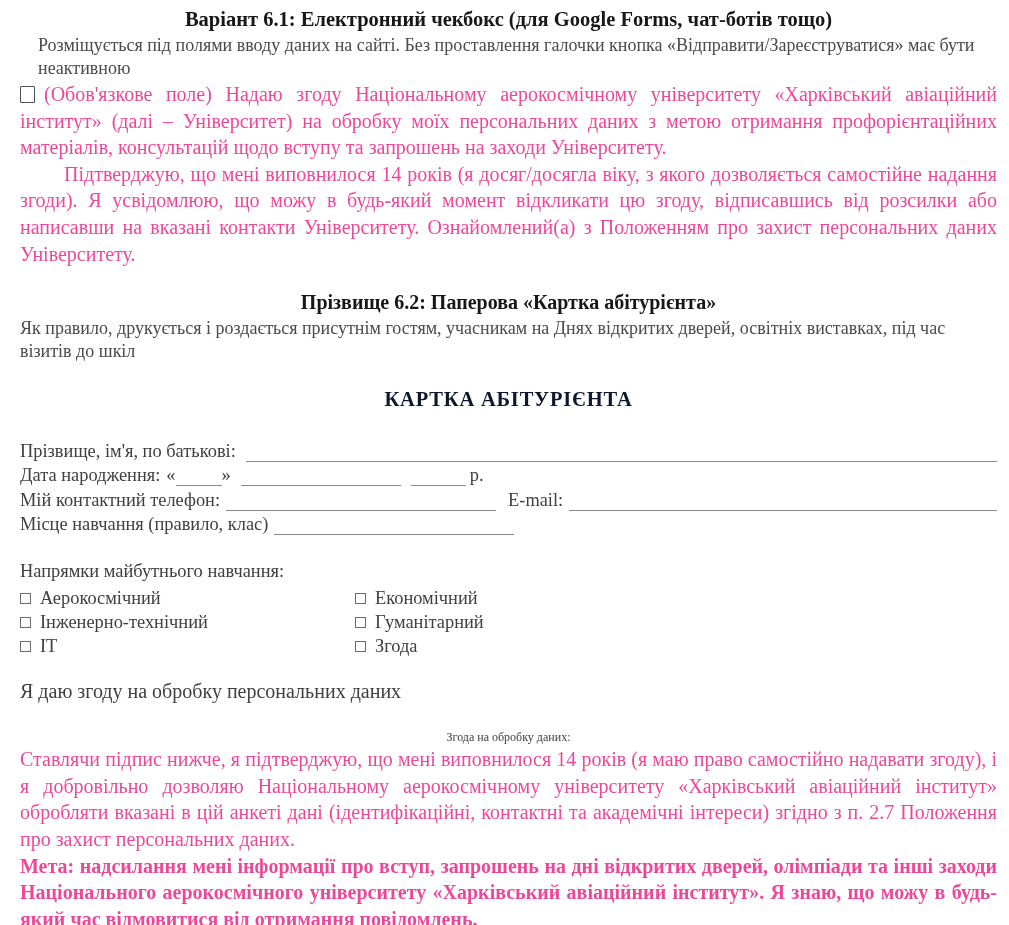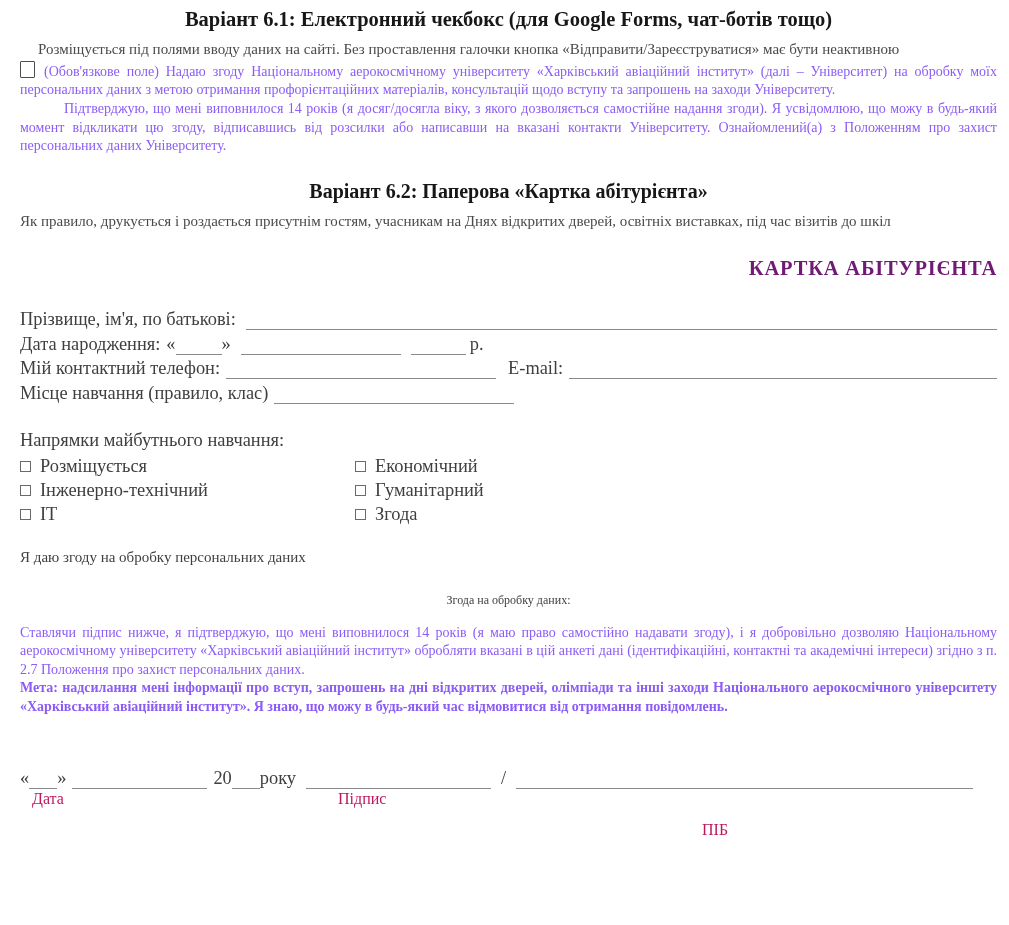--- a/index.html
+++ b/index.html
@@ -11,42 +11,42 @@
     overflow: hidden;
   }
   .page { padding: 6px 12px 0 20px; }
 
   .h-center { text-align: left; }
   .doc-h1 {
     font-size: 20.5px; font-weight: bold; color: #171717;
     text-align: center; margin-top: 2px;
   }
   .small-note {
-    font-size: 15px; color: #4a4a4a; margin-top: 9px; line-height: 1.25;
+    font-size: 18px; color: #4a4a4a; margin-top: 3px; line-height: 1.25;
   }
   .note-indent { padding-left: 18px; }
   .para {
-    font-size: 14px; line-height: 1.33; text-align: justify; color: #8b5cf6;
+    font-size: 20px; line-height: 1.33; text-align: justify; color: #ec4899;
   }
   .para.indent { text-indent: 44px; }
   .mt2 { margin-top: 2px; }
 
   .big-checkbox {
     display: inline-block; width: 15px; height: 17px;
     border: 1.6px solid #4f4f4f; border-radius: 1px;
     vertical-align: -2px; margin-right: 9px;
   }
 
   .doc-h2 {
     font-size: 20px; font-weight: bold; color: #171717;
     text-align: center; margin-top: 24px;
   }
   .card-title {
-    font-size: 20.5px; font-weight: bold; color: #701a75;
-    text-align: right; margin-top: 26px; letter-spacing: 0.8px;
+    font-size: 20.5px; font-weight: bold; color: #0f172a;
+    text-align: center; margin-top: 26px; letter-spacing: 0.8px;
   }
 
   .fields { margin-top: 26px; font-size: 18.4px; }
   .frow { display: flex; align-items: flex-end; height: 24.5px; white-space: nowrap; }
   .u {
     display: inline-block; border-bottom: 1px solid #8a8a8a; height: 18px;
   }
   .u.grow { flex: 1 1 auto; }
   .w46  { width: 46px; }
   .w55  { width: 55px; }
@@ -63,23 +63,23 @@
 
   .directions { margin-top: 26px; font-size: 18.4px; }
   .dir-grid { display: grid; grid-template-columns: 335px auto; margin-top: 4px; }
   .dir-col { display: flex; flex-direction: column; }
   .dir-item { display: flex; align-items: center; height: 24px; }
   .sm-checkbox {
     display: inline-block; width: 11px; height: 11px;
     border: 1px solid #6a6a6a; margin-right: 9px; flex: 0 0 auto;
   }
 
-  .consent-line { font-size: 15px; margin-top: 22px; }
+  .consent-line { font-size: 20px; margin-top: 22px; }
   .consent-title { font-size: 12px; text-align: center; margin-top: 27px; }
-  .consent-para { margin-top: 16px; }
+  .consent-para { margin-top: 1px; }
   .purpose-para { margin-top: 0px; font-weight: bold; }
 
   .signature { position: relative; margin-top: 46px; height: 52px; font-size: 18.4px; }
   .sig-row { display: flex; align-items: flex-end; height: 26px; white-space: nowrap; padding-right: 24px; }
   .sig-labels { position: relative; height: 20px; font-size: 16px; color: #be185d; }
   .sig-labels span { position: absolute; top: 1px; }
   .lab-date { left: 12px; }
   .lab-sign { left: 318px; }
   .lab-name { left: 682px; margin-top: 31px; }
 </style>
@@ -88,21 +88,21 @@
 
 <div class="page">
 
   <div class="doc-h1">Варіант 6.1: Електронний чекбокс (для Google Forms, чат-ботів тощо)</div>
   <div class="small-note note-indent">Розміщується під полями вводу даних на сайті. Без проставлення галочки кнопка «Відправити/Зареєструватися» має бути неактивною</div>
 
   <p class="para mt2"><span class="big-checkbox"></span><span>(Обов'язкове поле) Надаю згоду Національному аерокосмічному університету «Харківський авіаційний інститут» (далі – Університет) на обробку моїх персональних даних з метою отримання профорієнтаційних матеріалів, консультацій щодо вступу та запрошень на заходи Університету.</span></p>
 
   <p class="para indent">Підтверджую, що мені виповнилося 14 років (я досяг/досягла віку, з якого дозволяється самостійне надання згоди). Я усвідомлюю, що можу в будь-який момент відкликати цю згоду, відписавшись від розсилки або написавши на вказані контакти Університету. Ознайомлений(а) з Положенням про захист персональних даних Університету.</p>
 
-  <div class="doc-h2">Варіант 6.2: Паперова «Картка абітурієнта»</div>
+  <div class="doc-h2">Прізвище 6.2: Паперова «Картка абітурієнта»</div>
   <div class="small-note h-center">Як правило, друкується і роздається присутнім гостям, учасникам на Днях відкритих дверей, освітніх виставках, під час візитів до шкіл</div>
 
   <div class="card-title">КАРТКА АБІТУРІЄНТА</div>
 
   <div class="fields">
     <div class="frow">
       <span>Прізвище, ім'я, по батькові:</span>
       <span class="u grow ml10"></span>
     </div>
     <div class="frow">
@@ -125,21 +125,21 @@
       <span class="u w240 ml6"></span>
     </div>
   </div>
 
   <div class="directions">
     <div>Напрямки майбутнього навчання:</div>
     <div class="dir-grid">
       <div class="dir-col">
         <div class="dir-item">
           <span class="sm-checkbox"></span>
-          <span>Розміщується</span>
+          <span>Аерокосмічний</span>
         </div>
         <div class="dir-item">
           <span class="sm-checkbox"></span>
           <span>Інженерно-технічний</span>
         </div>
         <div class="dir-item">
           <span class="sm-checkbox"></span>
           <span>ІТ</span>
         </div>
       </div>

